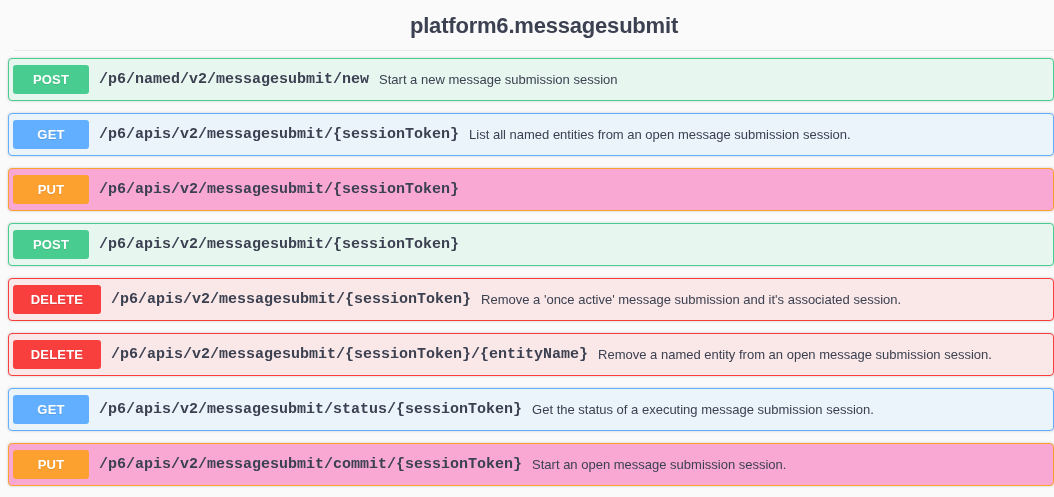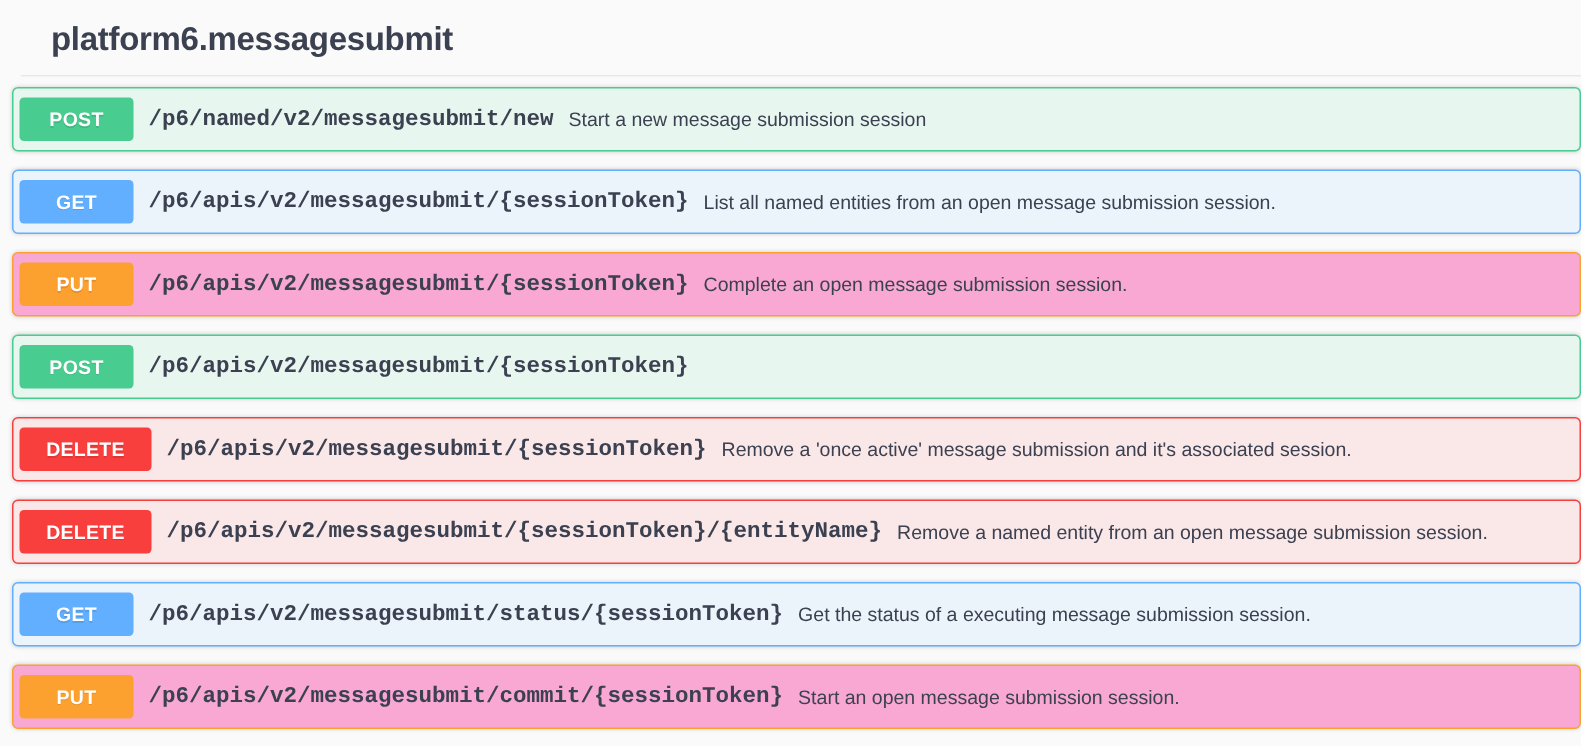--- a/index.html
+++ b/index.html
@@ -23,20 +23,21 @@
   }
 
   
   .tag-section {
     padding: 0;
   }
   .tag-header {
     padding: 12px 0 10px 20px;
     border-bottom: 1px solid #e8e8e8;
     margin: 0 0 0 14px;
+    text-align: center;
   }
   .tag-title {
     font-family: "Liberation Sans", sans-serif;
     font-size: 22px;
     font-weight: bold;
     color: #3b4151;
     letter-spacing: -0.2px;
     line-height: 28px;
     display: inline-block;
   }
@@ -131,21 +132,20 @@
         <div class="op-spacer"></div>
         <div class="opblock blk-get">
           <span class="op-method m-get">GET</span>
           <span class="op-path">/p6/apis/v2/messagesubmit/{sessionToken}</span>
           <span class="op-desc">List all named entities from an open message submission session.</span>
         </div>
         <div class="op-spacer"></div>
         <div class="opblock blk-put">
           <span class="op-method m-put">PUT</span>
           <span class="op-path">/p6/apis/v2/messagesubmit/{sessionToken}</span>
-          <span class="op-desc">Complete an open message submission session.</span>
         </div>
         <div class="op-spacer"></div>
         <div class="opblock blk-post">
           <span class="op-method m-post">POST</span>
           <span class="op-path">/p6/apis/v2/messagesubmit/{sessionToken}</span>
         </div>
         <div class="op-spacer"></div>
         <div class="opblock blk-delete">
           <span class="op-method m-delete wide">DELETE</span>
           <span class="op-path">/p6/apis/v2/messagesubmit/{sessionToken}</span>

